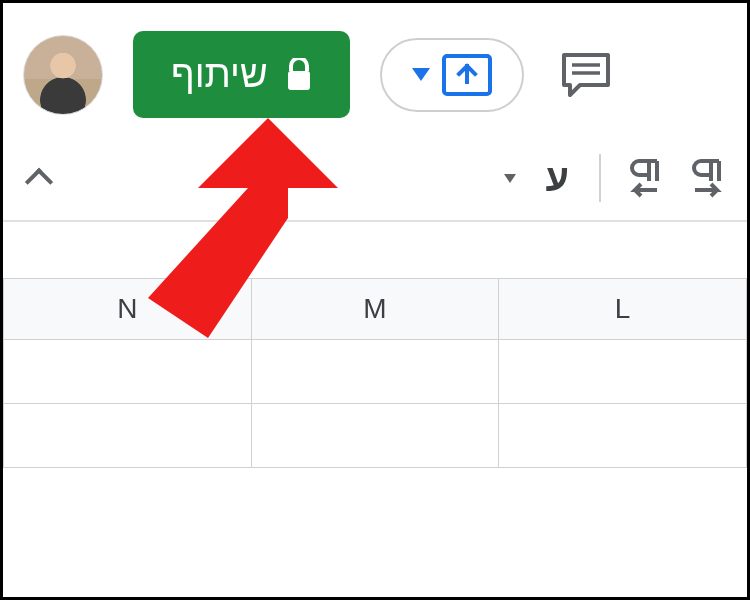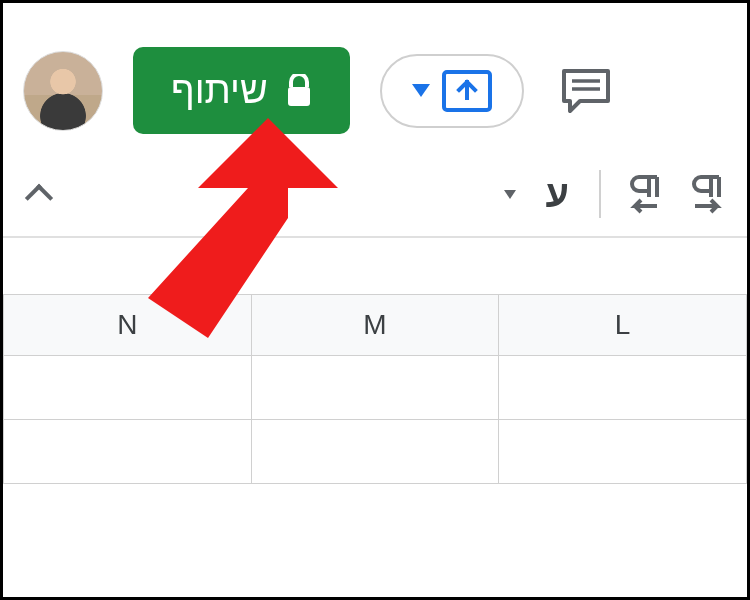--- a/index.html
+++ b/index.html
@@ -10,21 +10,20 @@
       border: 3px solid #000;
       background: #fff;
       position: relative;
       overflow: hidden;
     }
     .topbar {
       display: flex;
       align-items: center;
       padding: 28px 20px 30px 20px;
       gap: 30px;
-      margin-top: 16px;
     }
     .avatar {
       width: 80px;
       height: 80px;
       border-radius: 50%;
       background:
         radial-gradient(circle at 50% 38%, #e8c7a8 0 20%, transparent 21%),
         radial-gradient(circle at 50% 82%, #3a3a3a 0 30%, transparent 31%),
         linear-gradient(180deg, #c9b199 0 55%, #bfa88a 55% 100%);
       border: 1px solid #ddd;

